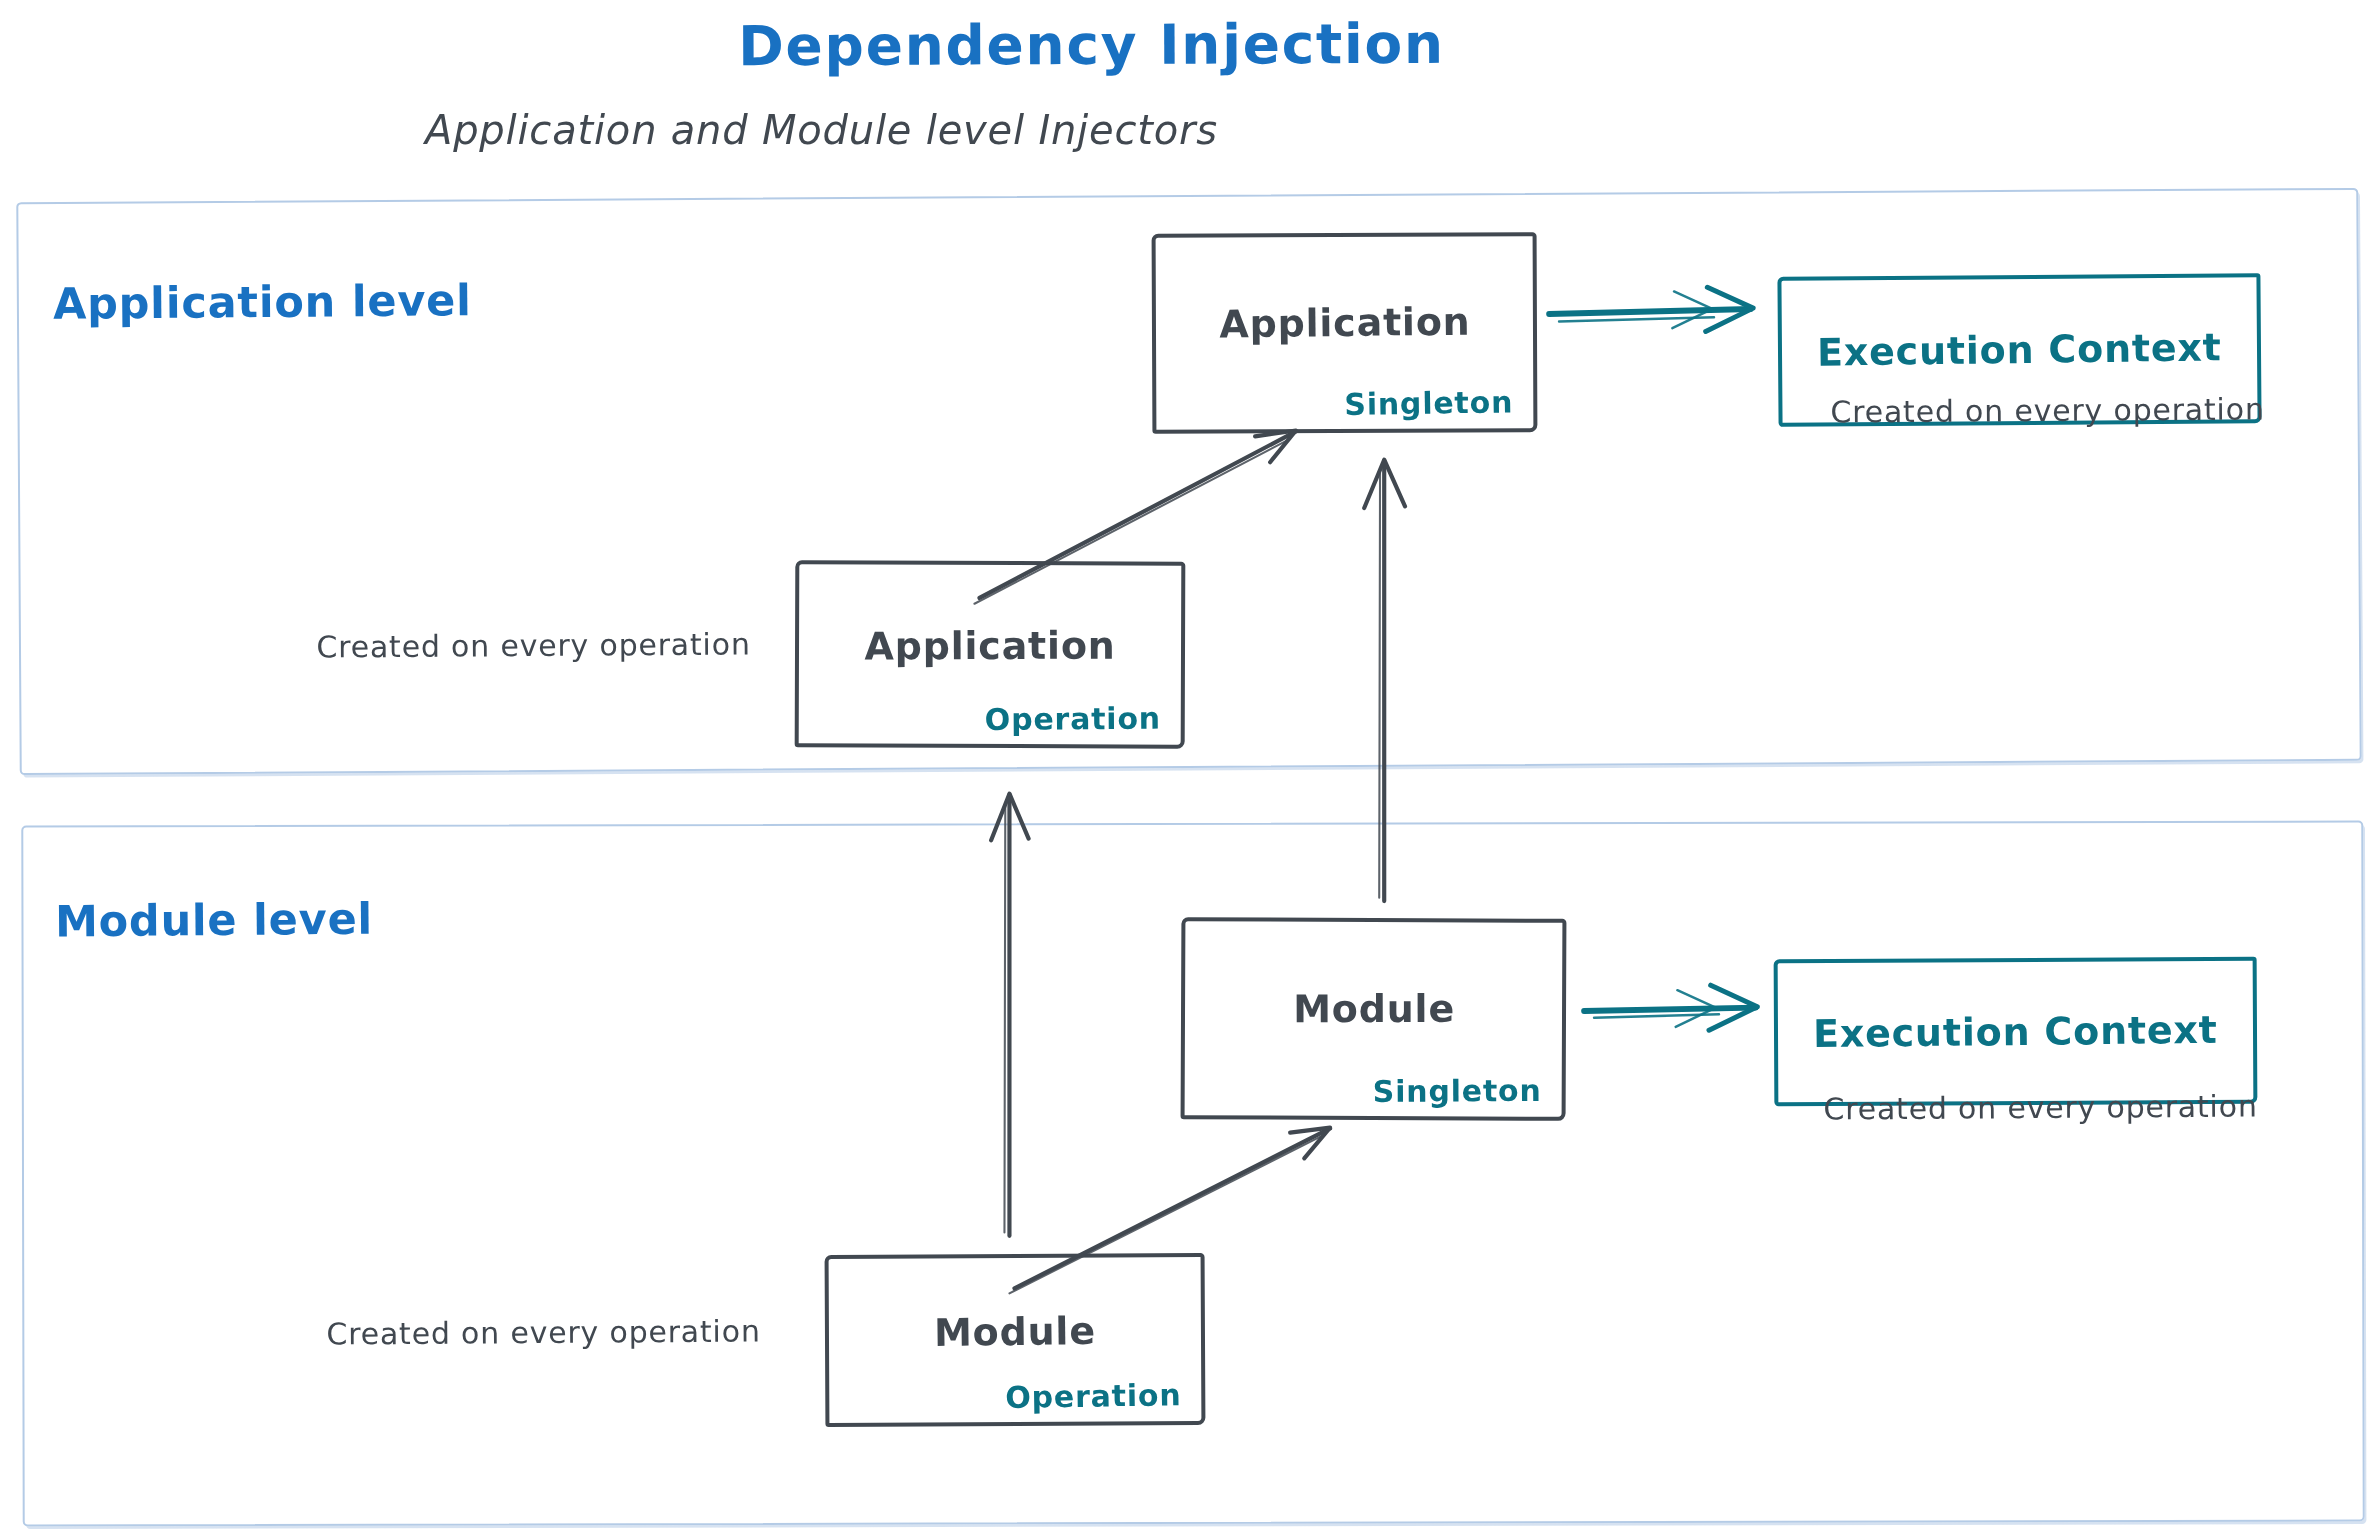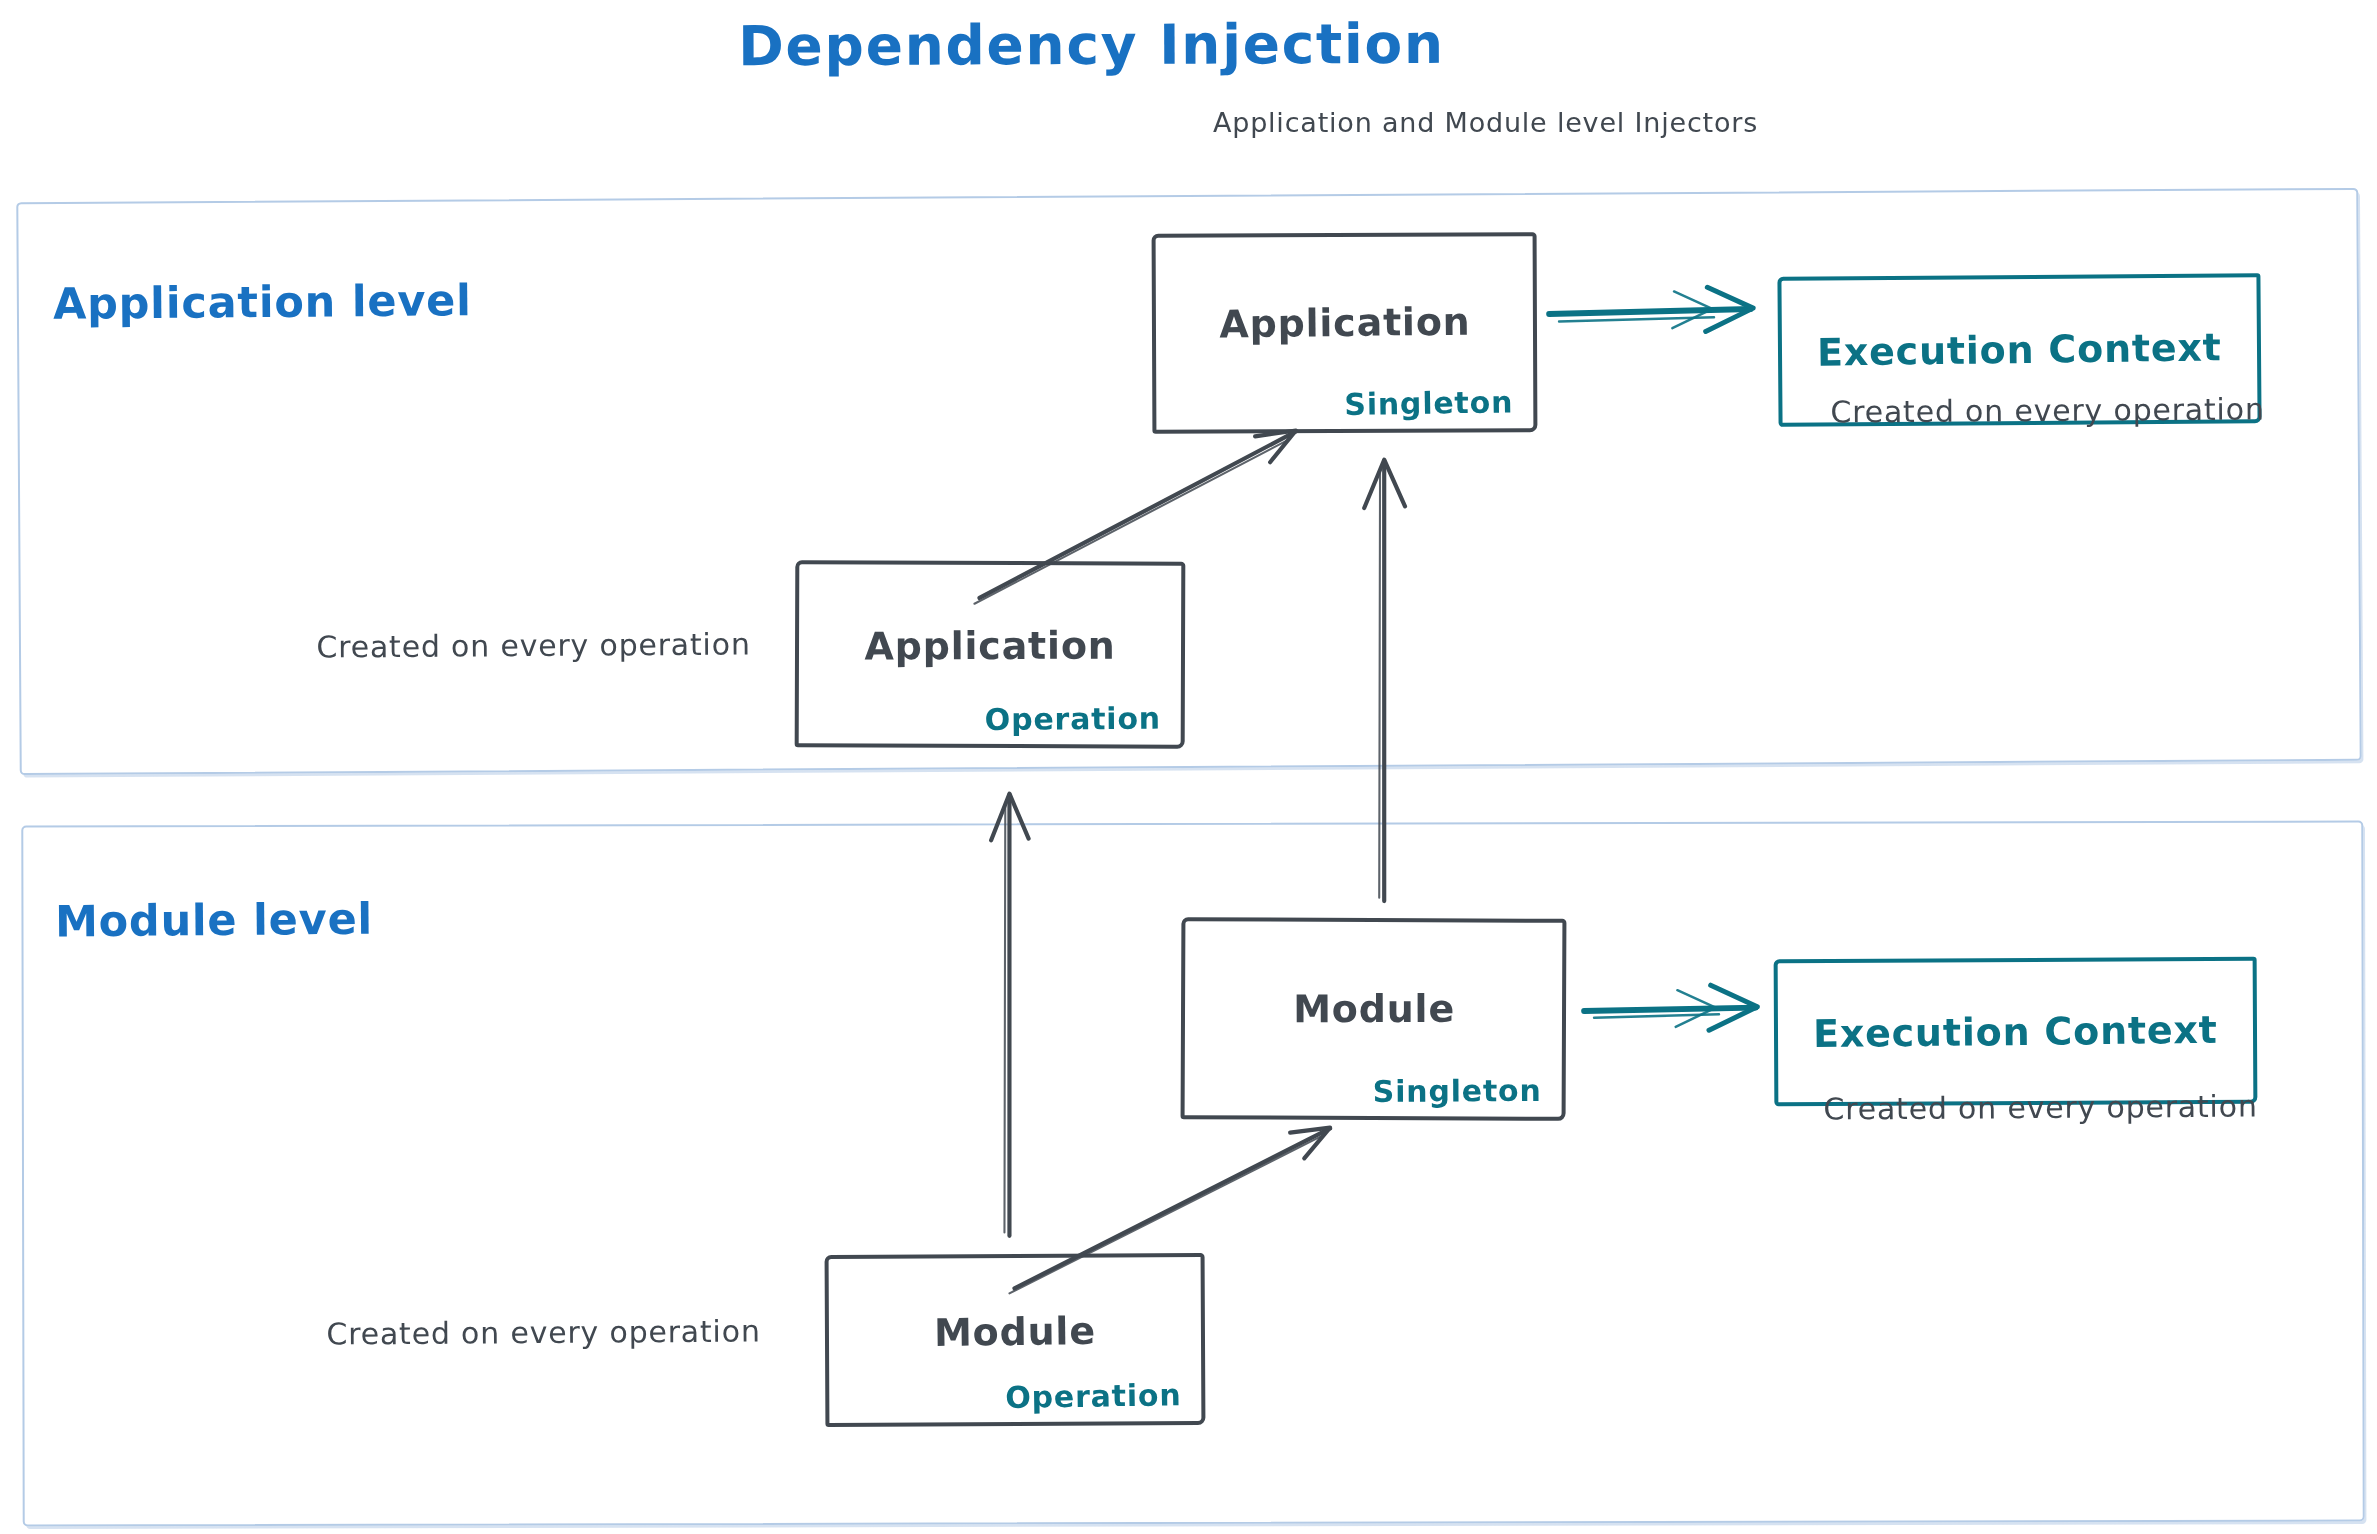--- a/index.html
+++ b/index.html
@@ -21,23 +21,24 @@
   
   .title{
     position:absolute;left:425px;top:13.3px;width:1333px;
     text-align:center;
     font-size:55px;font-weight:bold;letter-spacing:1.7px;
     color:var(--blue);
     transform:rotate(-0.2deg);
   }
   .subtitle{
     position:absolute;left:425px;top:107px;width:1333px;
-    text-align:right;
-    font-size:27px;letter-spacing:0.8px;
+    text-align:left;
+    font-size:40px;letter-spacing:0.8px;
     color:var(--ink);
+    font-style:italic;
   }
   
   .frame{
     position:absolute;
     border:2.5px solid var(--frame);
     border-radius:5px;
     box-shadow:2.5px 3.3px 0 -0.8px rgba(180,203,230,.55);
     background:transparent;
   }
   .frame.app{left:18.3px;top:195px;width:2342px;height:573px;transform:rotate(-0.35deg);}

